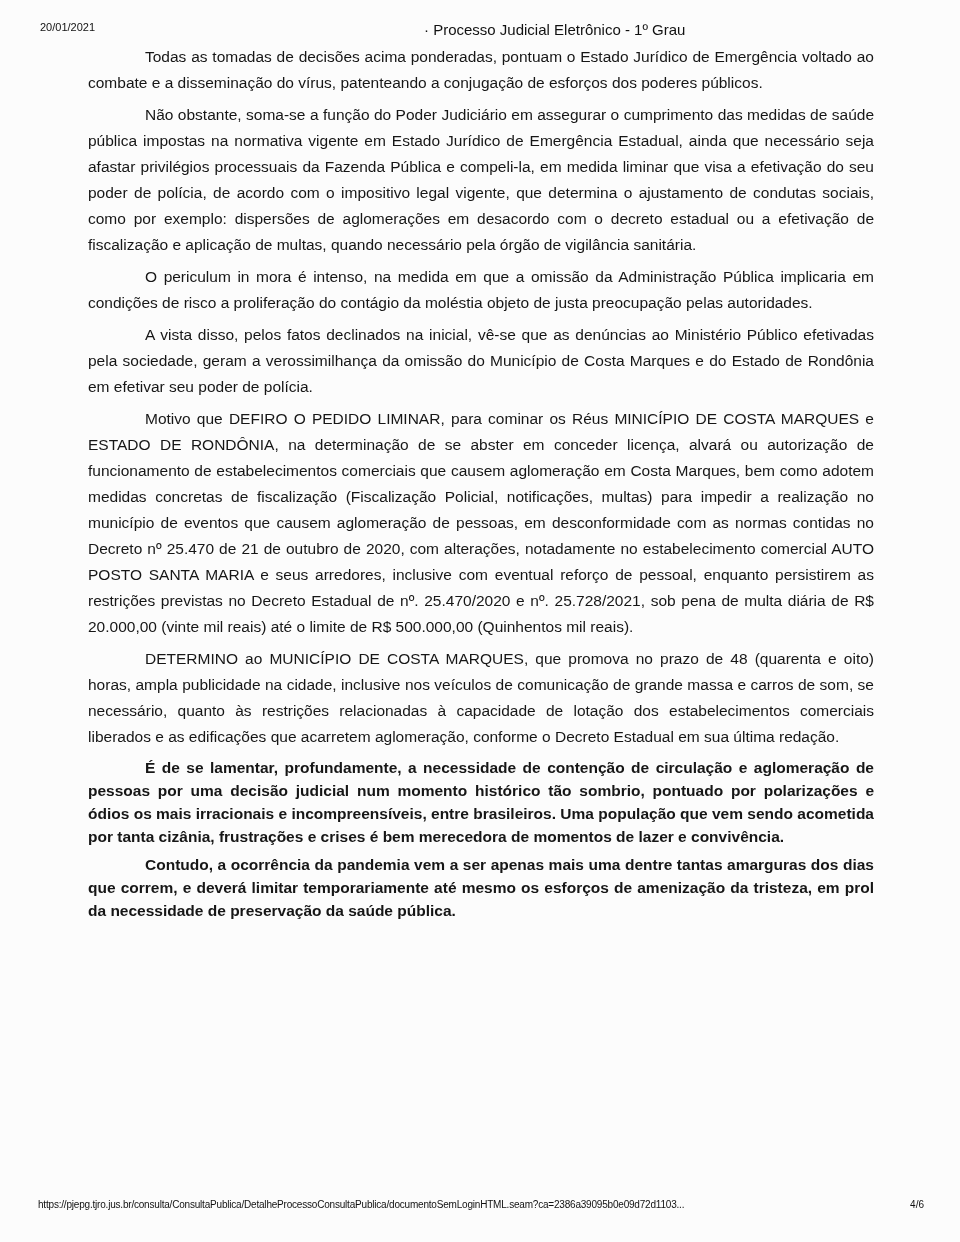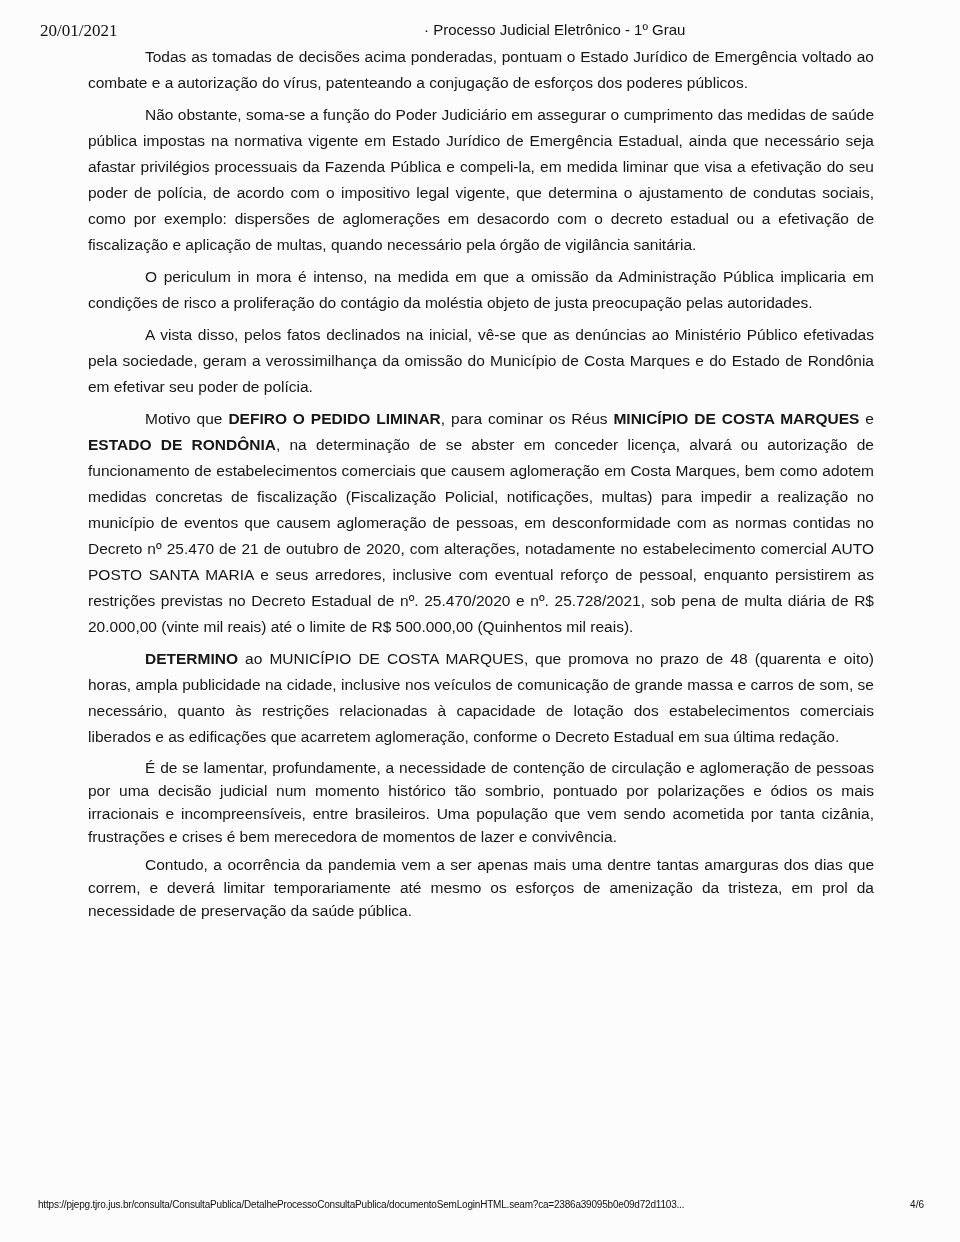--- a/index.html
+++ b/index.html
@@ -12,24 +12,23 @@
     background: #fcfcfc;
     font-family: "Liberation Sans", sans-serif;
     color: #161616;
     overflow: hidden;
   }
 
   .header-date {
     position: absolute;
     top: 21px;
     left: 40px;
-    font-size: 17px;
+    font-size: 11px;
     color: #111;
     white-space: nowrap;
-    font-family: Liberation Serif, serif;
   }
 
   .header-title {
     position: absolute;
     top: 21px;
     left: 424px;
     font-size: 15px;
     color: #111;
     white-space: nowrap;
   }
@@ -43,23 +42,23 @@
 
   .para {
     margin: 0 0 6px 0;
     font-size: 15.5px;
     line-height: 26px;
     text-align: justify;
     text-indent: 57px;
     color: #161616;
   }
 
-  .para.tight { line-height: 23px; margin-bottom: 5px; }
+  .para.tight { line-height: 23px; margin-bottom: 5px; font-weight: bold; }
 
-  .para .bold { font-weight: bold; }
+  .para .bold { font-weight: normal; }
 
   .footer {
     position: absolute;
     left: 38px;
     right: 36px;
     top: 1199px;
     display: flex;
     justify-content: space-between;
     align-items: baseline;
     font-size: 10px;
@@ -80,21 +79,21 @@
 </head>
 <body>
 
 <div class="page">
 
   <div class="header-date">20/01/2021</div>
 
   <div class="header-title">· Processo Judicial Eletrônico - 1º Grau</div>
 
   <div class="doc-body">
-      <p class="para"><span>Todas as tomadas de decisões acima ponderadas, pontuam o Estado Jurídico de Emergência voltado ao combate e a autorização do vírus, patenteando a conjugação de esforços dos poderes públicos.</span></p>
+      <p class="para"><span>Todas as tomadas de decisões acima ponderadas, pontuam o Estado Jurídico de Emergência voltado ao combate e a disseminação do vírus, patenteando a conjugação de esforços dos poderes públicos.</span></p>
       <p class="para"><span>Não obstante, soma-se a função do Poder Judiciário em assegurar o cumprimento das medidas de saúde pública impostas na normativa vigente em Estado Jurídico de Emergência Estadual, ainda que necessário seja afastar privilégios processuais da Fazenda Pública e compeli-la, em medida liminar que visa a efetivação do seu poder de polícia, de acordo com o impositivo legal vigente, que determina o ajustamento de condutas sociais, como por exemplo: dispersões de aglomerações em desacordo com o decreto estadual ou a efetivação de fiscalização e aplicação de multas, quando necessário pela órgão de vigilância sanitária.</span></p>
       <p class="para"><span>O periculum in mora é intenso, na medida em que a omissão da Administração Pública implicaria em condições de risco a proliferação do contágio da moléstia objeto de justa preocupação pelas autoridades.</span></p>
       <p class="para"><span>A vista disso, pelos fatos declinados na inicial, vê-se que as denúncias ao Ministério Público efetivadas pela sociedade, geram a verossimilhança da omissão do Município de Costa Marques e do Estado de Rondônia em efetivar seu poder de polícia.</span></p>
       <p class="para"><span>Motivo que </span><span class="bold">DEFIRO O PEDIDO LIMINAR</span><span>, para cominar os Réus </span><span class="bold">MINICÍPIO DE COSTA MARQUES</span><span> e </span><span class="bold">ESTADO DE RONDÔNIA</span><span>, na determinação de se abster em conceder licença, alvará ou autorização de funcionamento de estabelecimentos comerciais que causem aglomeração em Costa Marques, bem como adotem medidas concretas de fiscalização (Fiscalização Policial, notificações, multas) para impedir a realização no município de eventos que causem aglomeração de pessoas, em desconformidade com as normas contidas no Decreto nº 25.470 de 21 de outubro de 2020, com alterações, notadamente no estabelecimento comercial AUTO POSTO SANTA MARIA e seus arredores, inclusive com eventual reforço de pessoal, enquanto persistirem as restrições previstas no Decreto Estadual de nº. 25.470/2020 e nº. 25.728/2021, sob pena de multa diária de R$ 20.000,00 (vinte mil reais) até o limite de R$ 500.000,00 (Quinhentos mil reais).</span></p>
       <p class="para"><span class="bold">DETERMINO</span><span> ao MUNICÍPIO DE COSTA MARQUES, que promova no prazo de 48 (quarenta e oito) horas, ampla publicidade na cidade, inclusive nos veículos de comunicação de grande massa e carros de som, se necessário, quanto às restrições relacionadas à capacidade de lotação dos estabelecimentos comerciais liberados e as edificações que acarretem aglomeração, conforme o Decreto Estadual em sua última redação.</span></p>
       <p class="para tight"><span>É de se lamentar, profundamente, a necessidade de contenção de circulação e aglomeração de pessoas por uma decisão judicial num momento histórico tão sombrio, pontuado por polarizações e ódios os mais irracionais e incompreensíveis, entre brasileiros. Uma população que vem sendo acometida por tanta cizânia, frustrações e crises é bem merecedora de momentos de lazer e convivência.</span></p>
       <p class="para tight"><span>Contudo, a ocorrência da pandemia vem a ser apenas mais uma dentre tantas amarguras dos dias que correm, e deverá limitar temporariamente até mesmo os esforços de amenização da tristeza, em prol da necessidade de preservação da saúde pública.</span></p>
     </div>
 
   <div class="footer">

